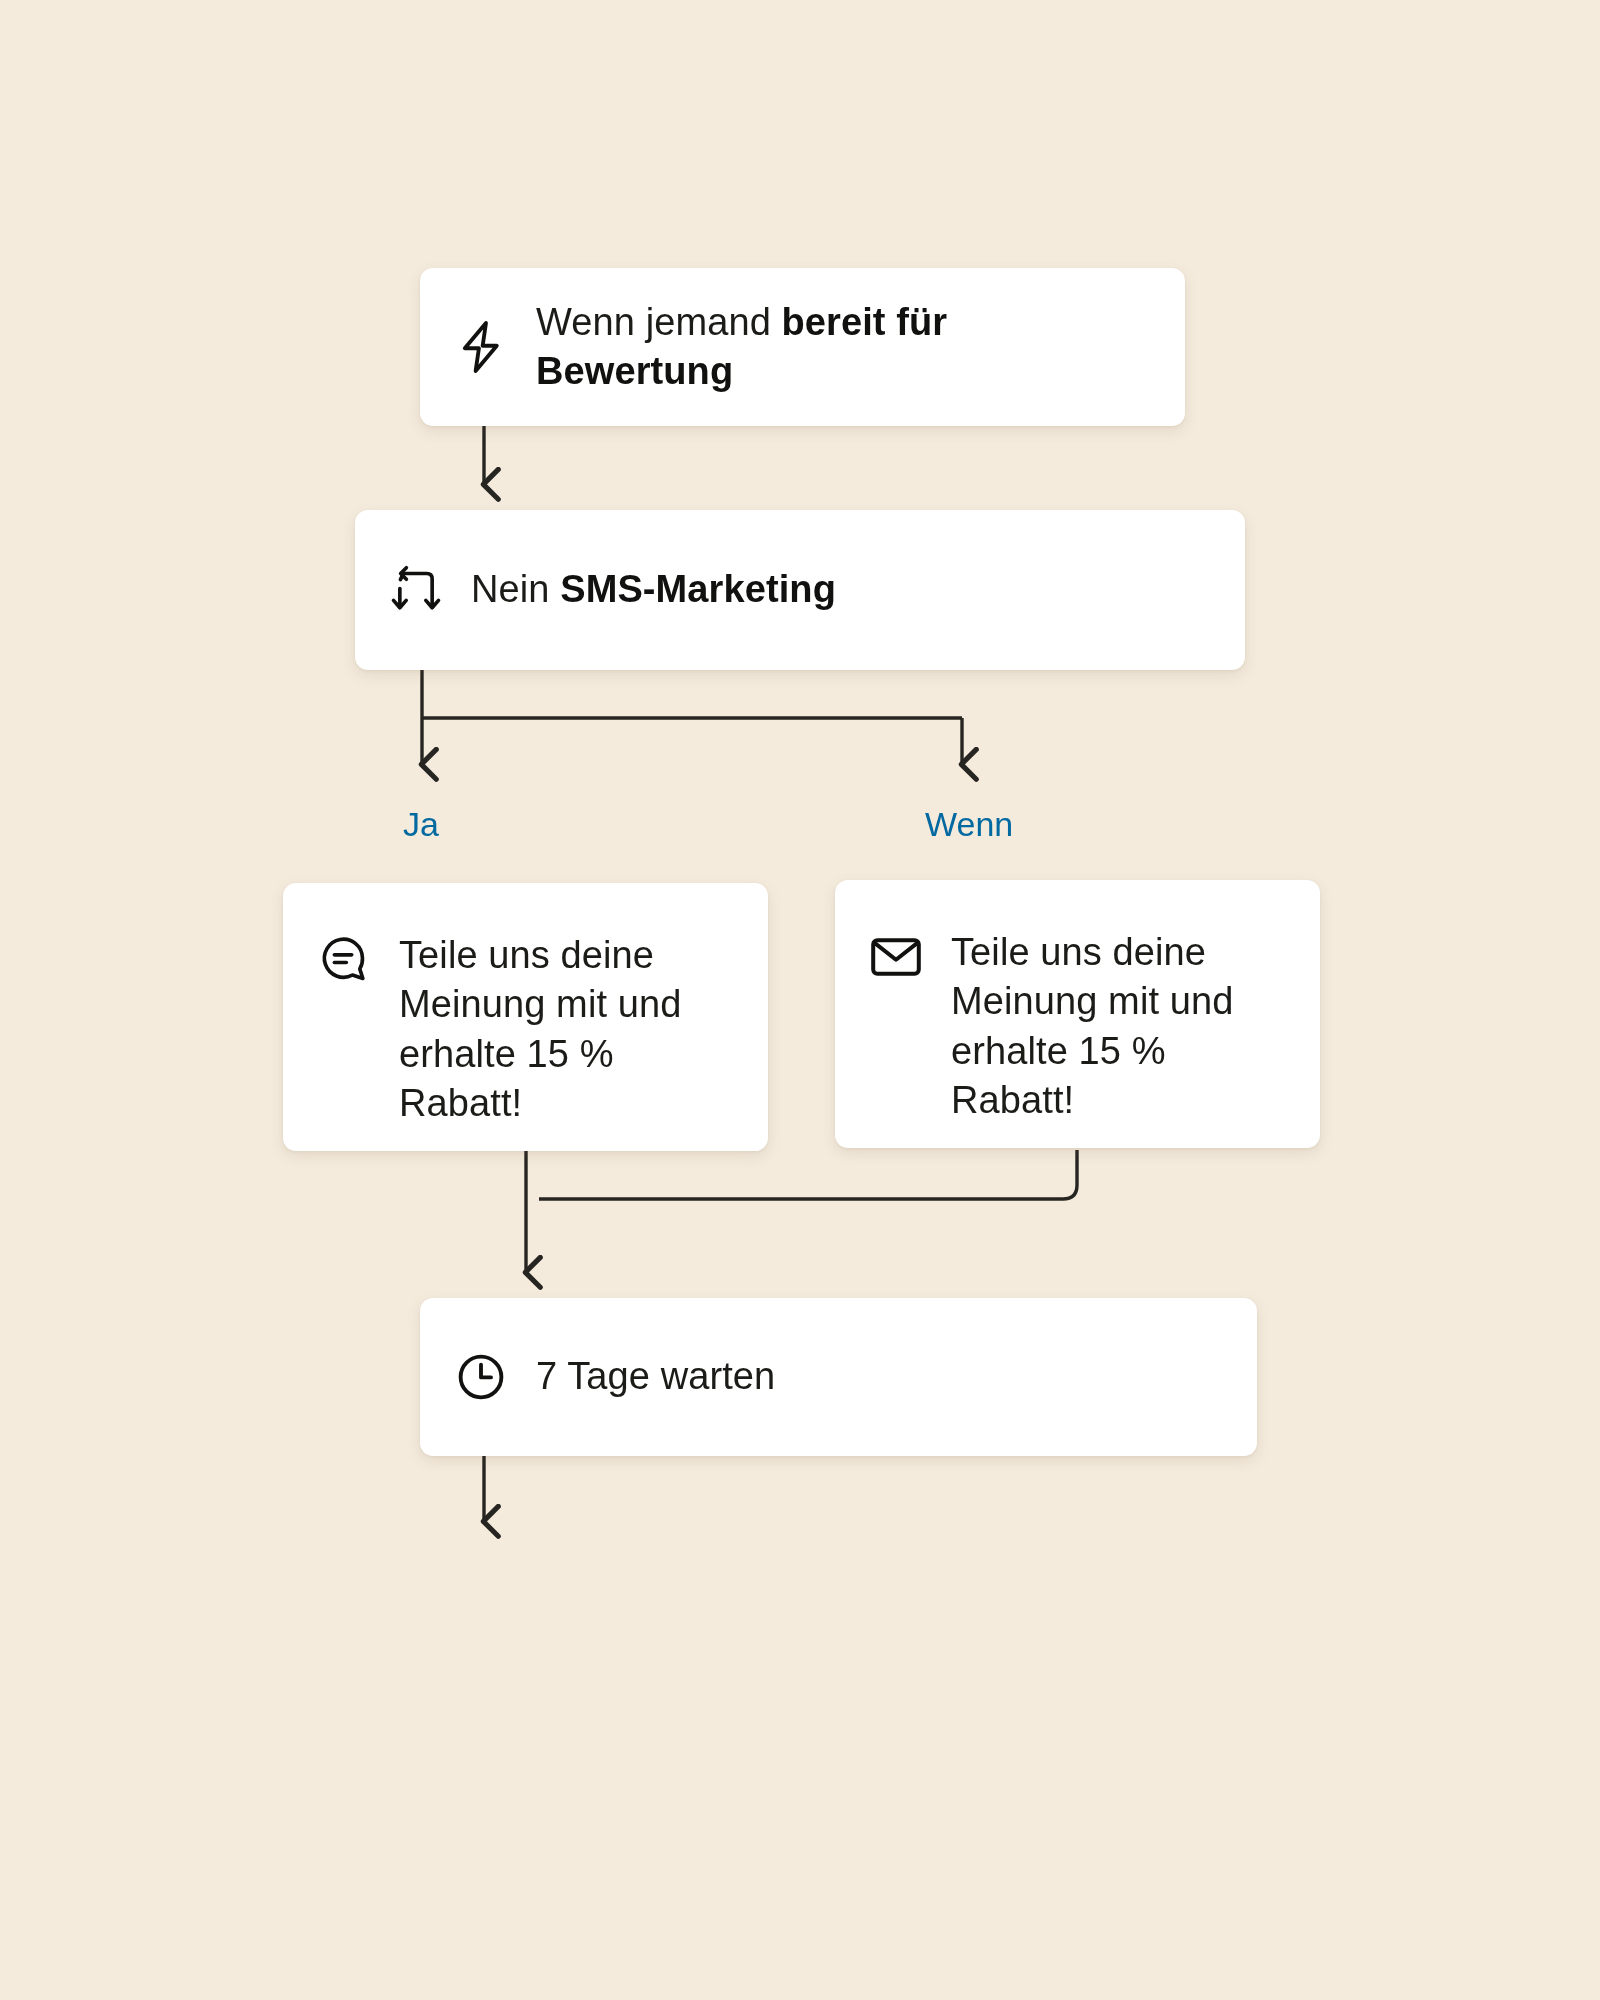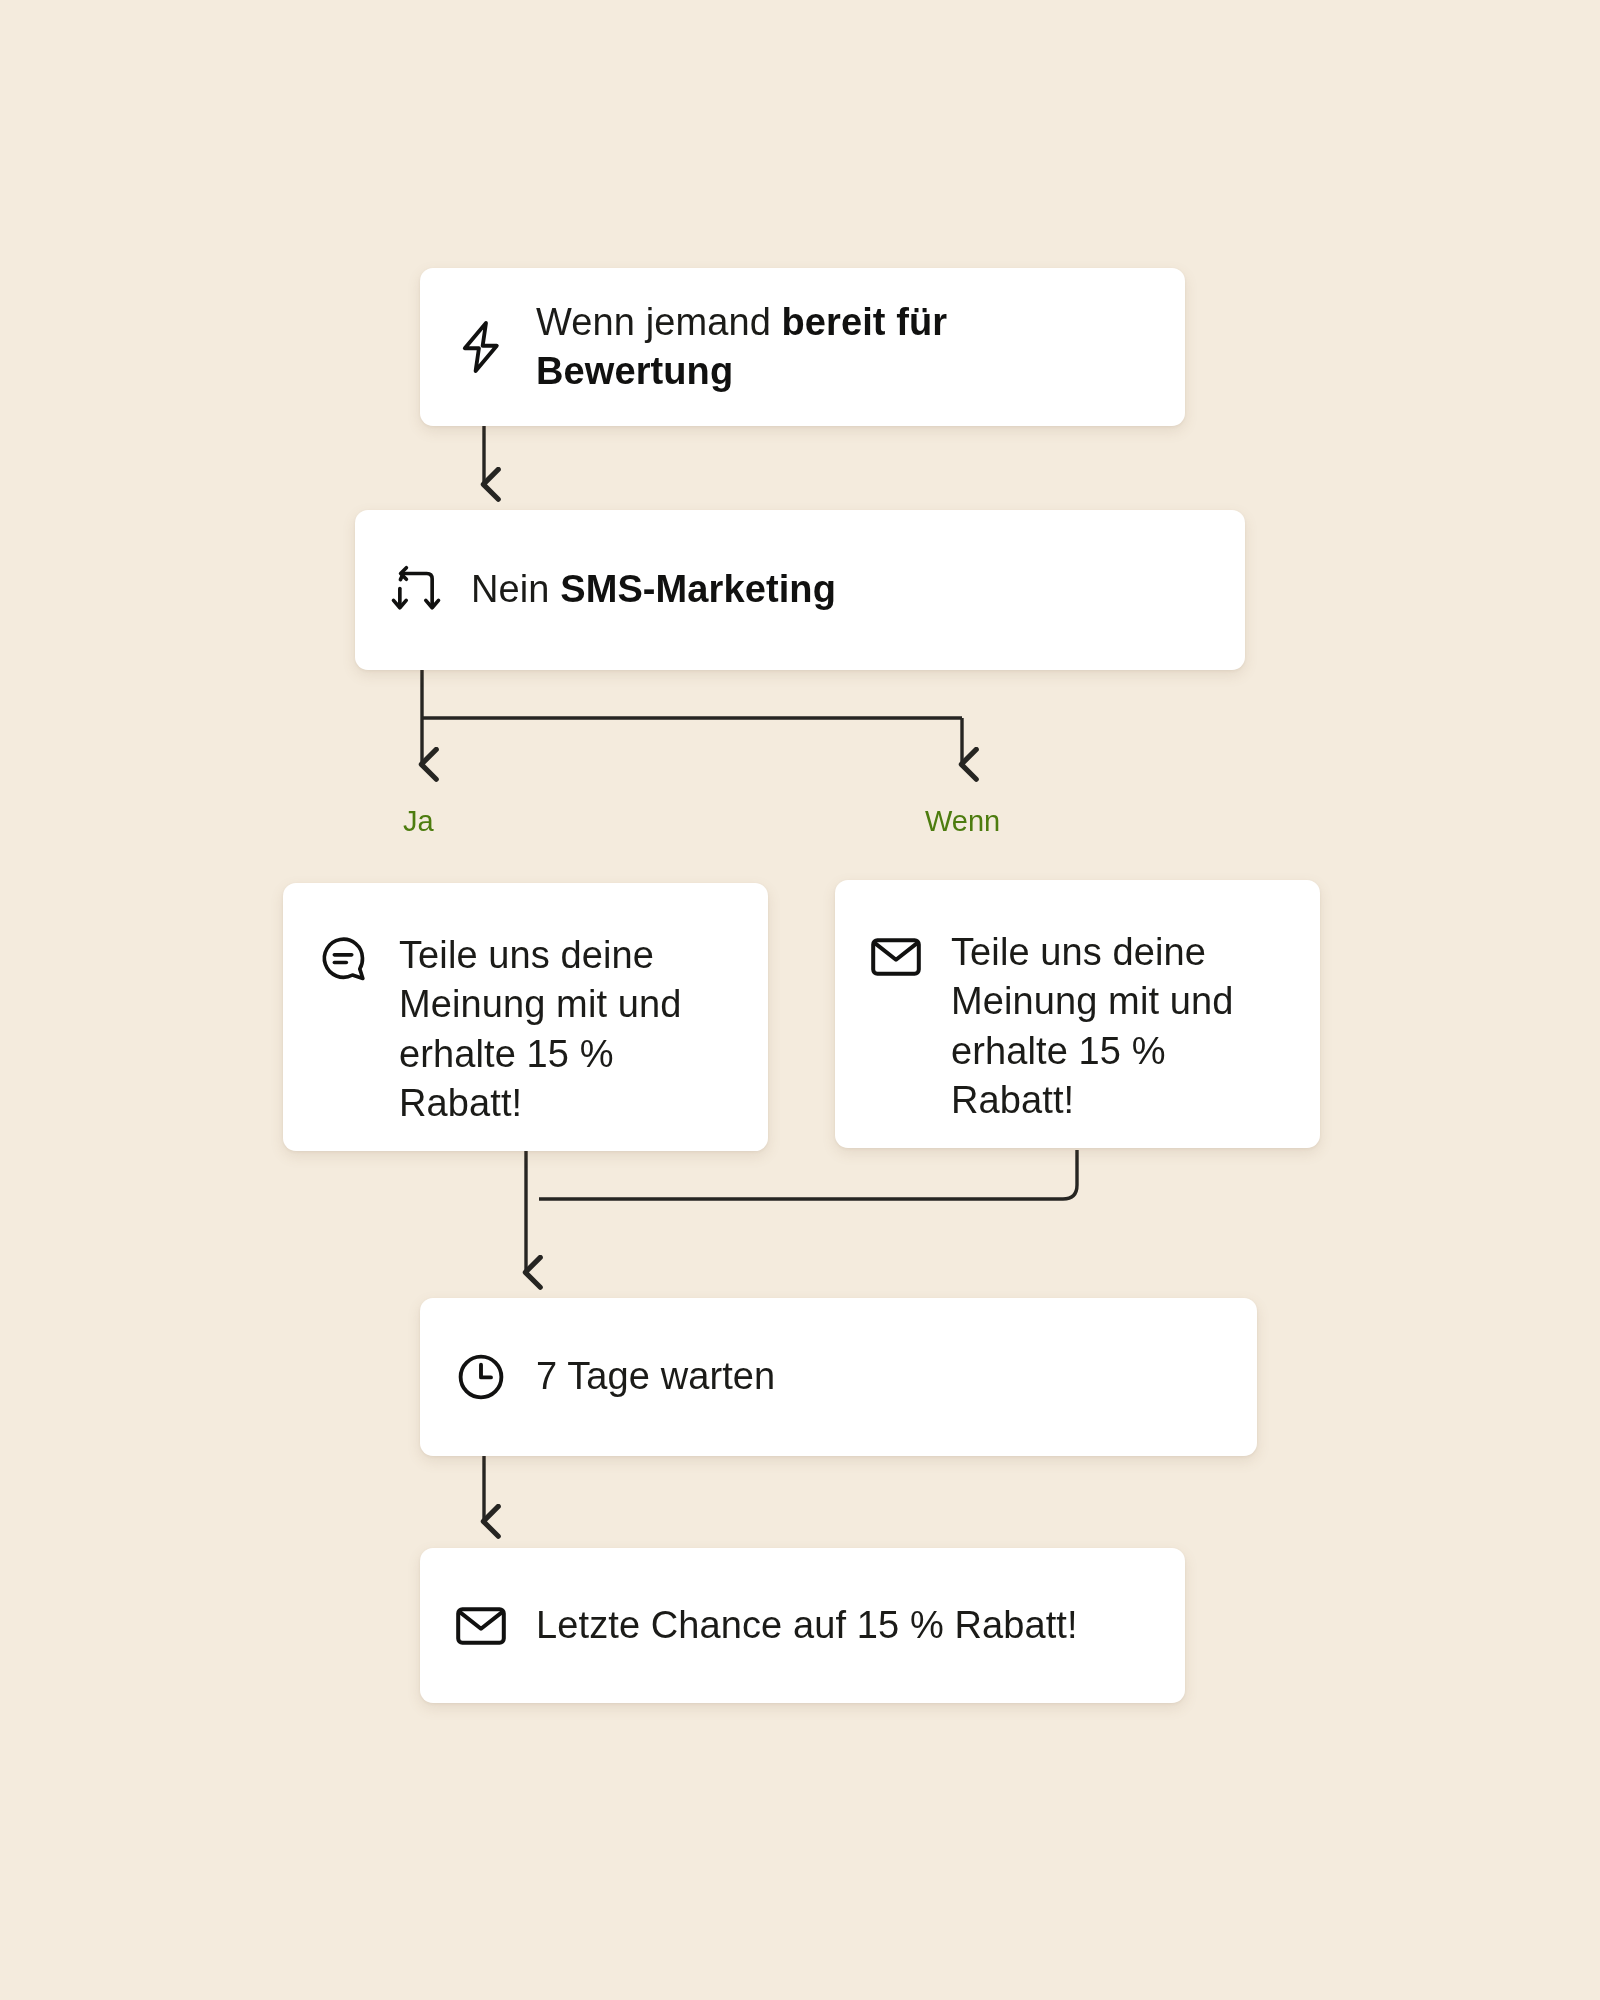--- a/index.html
+++ b/index.html
@@ -67,22 +67,22 @@
   #card-branch-yes .node-icon,
   #card-branch-no  .node-icon { margin-top:2px; }
 
   #card-branch-yes .node-label,
   #card-branch-no  .node-label { max-width:300px; }
 
   
   .branch-label {
     position:absolute;
     z-index:2;
-    font-size:29px;
-    color:#4d7c0f;
+    font-size:34px;
+    color:#0369a1;
     white-space:nowrap;
     text-align:center;
   }
   #branch-label-yes  { left:403px; top:805px; }
   #branch-label-no   { left:925px; top:805px; }
 </style>
 </head>
 <body>
 
 <div id="flow-canvas">
@@ -169,23 +169,14 @@
   <div class="node-card" id="card-wait">
     <span class="node-icon">
       <svg width="50" height="50" viewBox="0 0 26 26" fill="none" stroke="#111110" stroke-width="2.0" stroke-linecap="round" stroke-linejoin="round">
         <circle cx="13" cy="13" r="10.6"></circle>
         <path d="M13 6.6 L13 13.2 L18.2 13.2"></path>
       </svg>
     </span>
     <span class="node-label">7 Tage warten</span>
   </div>
 
-  <div class="node-card" id="card-final">
-    <span class="node-icon">
-      <svg width="52" height="44" viewBox="0 0 26 22" fill="none" stroke="#111110" stroke-width="2.0" stroke-linecap="round" stroke-linejoin="round">
-        <rect x="1.6" y="2.6" width="22.8" height="16.8" rx="2.1"></rect>
-        <path d="M2.6 4.2 L13.0 12.4 L23.4 4.2"></path>
-      </svg>
-    </span>
-    <span class="node-label">Letzte Chance auf 15 % Rabatt!</span>
-  </div>
 
 </div>
 
 </body></html>

